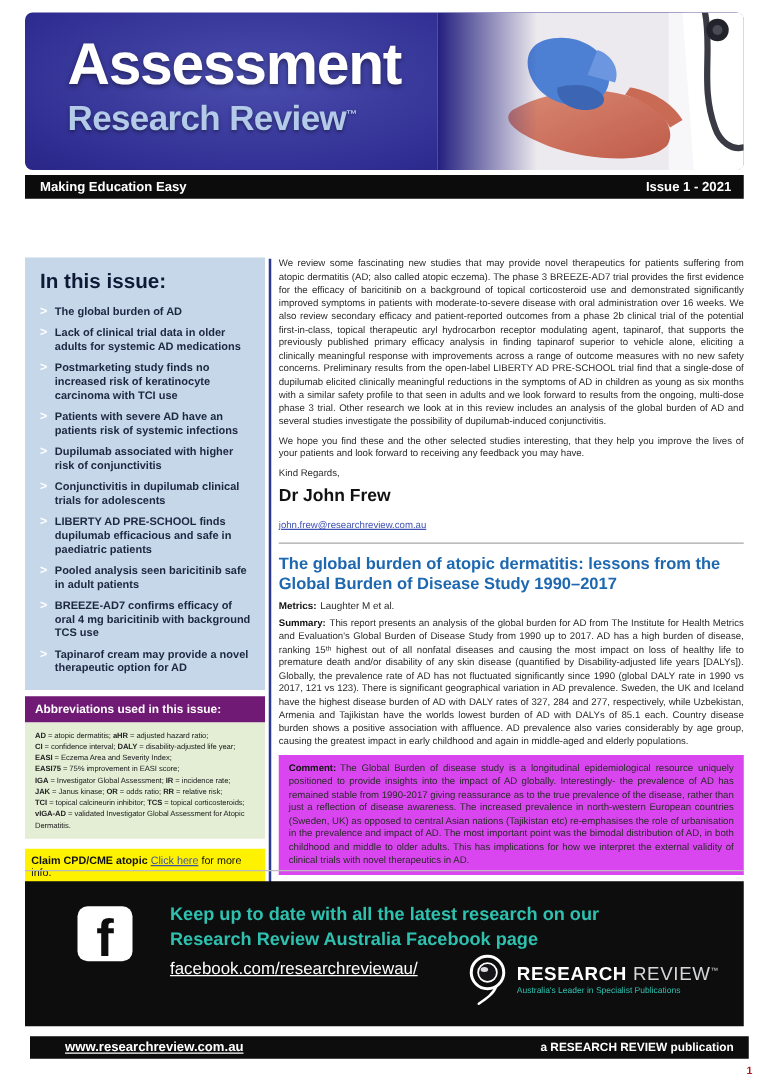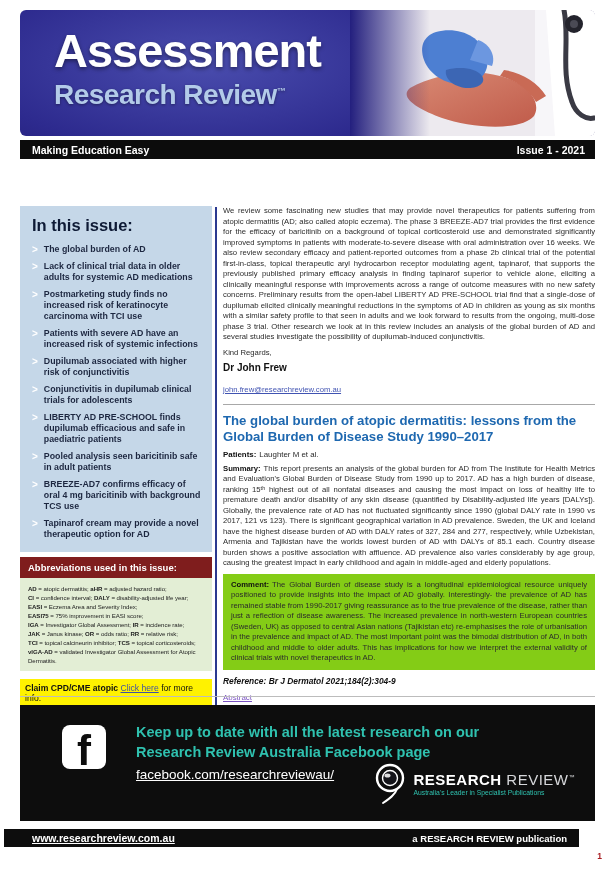--- a/index.html
+++ b/index.html
@@ -22,47 +22,47 @@
   .columns { position:absolute; left:20px; top:175px; width:575px; height:527px;margin-top:31px; }
   .vrule { position:absolute; left:195px; top:1px; width:2px; height:524px; background:#2b3990; }
   .left-col { position:absolute; left:0; top:0; width:192px; }
   .right-col { position:absolute; left:203px; top:0; width:372px; }
 
   
   .issue-box { background:#c5d7e8; padding:10px 8px 6px 12px; }
   .issue-head { font-size:16.5px; font-weight:800; color:#0e1a35; margin-bottom:9px; }
   .toc-item { display:flex; gap:6px; font-weight:700; color:#1d2740; font-size:8.8px; line-height:11px; margin-bottom:6px; }
   .toc-item .chev { color:#fff; font-weight:800; font-size:10px; line-height:11px; flex:0 0 auto; }
-  .abbr-bar { margin-top:5px; background:#7f1d1d; color:#fff; font-weight:700; font-size:9.5px; padding:5px 8px; }
+  .abbr-bar { margin-top:5px; background:#701a75; color:#fff; font-weight:700; font-size:9.5px; padding:5px 8px; }
   .abbr-box { background:#e3eed5; padding:6px 7px 6px 8px; }
   .abbr-line { font-size:6.1px; line-height:9px; color:#222; letter-spacing:-0.05px; }
   .abbr-line b { font-weight:800; }
   .cpd-bar { margin-top:8px; background:#fff200; padding:4px 5px; font-size:8.6px; color:#111; }
   .cpd-bar b { font-weight:800; }
   .cpd-link { color:#3f51a5; text-decoration:underline; cursor:pointer; }
   .fb-like { margin-top:9px; display:flex; align-items:center; gap:8px; padding-left:6px; }
   .fb-icon-sm { width:27px; height:27px; background:#3b5998; border-radius:4px; color:#fff; font-weight:800; font-size:24px;
     line-height:31px; text-align:center; overflow:hidden; cursor:pointer; }
   .fb-like-line1 { font-size:15px; font-weight:800; color:#111; line-height:15px; }
   .fb-like-line1 .fbword { color:#8b5cf6; }
   .fb-like-url { font-size:8.8px; font-weight:700; color:#5b5fc0; text-decoration:underline; cursor:pointer; }
 
   
   .welcome-title { line-height:26px; margin-bottom:4px; }
   .welcome-word { color:#2a53a0; font-size:26px; font-weight:800; letter-spacing:-0.5px; }
   .welcome-rest { color:#101010; font-size:14.5px; font-weight:800; }
   .body-p { font-size:7.7px; line-height:10.5px; color:#2b2b2b; text-align:justify; margin-bottom:5px; }
   .signoff { font-size:7.7px; line-height:10.5px; color:#2b2b2b; margin-bottom:4px; }
-  .signature { font-size:10px; font-weight:800; color:#111; margin-bottom:5px; }
+  .signature { font-size:14px; font-weight:800; color:#111; margin-bottom:5px; }
   .email-link { font-size:7.7px; color:#4053b2; text-decoration:underline; cursor:pointer; display:inline-block; margin-bottom:6px; }
   .hr-welcome { border:none; border-top:1px solid #a8a8a8; margin:4px 0 8px 0; }
   .article-title { color:#1e68b0; font-size:13.2px; font-weight:800; line-height:15.5px; margin-bottom:6px; }
   .meta-line { font-size:7.9px; line-height:10.5px; color:#2b2b2b; margin-bottom:3px; }
   .meta-line b, .body-p b { font-weight:800; color:#111; margin-right:3px; }
-  .comment-box { background:#84cc16; padding:6px 8px; margin:5px 0 6px 0; font-size:7.7px; line-height:10.5px; color:#2b2b2b; text-align:justify; }
+  .comment-box { background:#d946ef; padding:6px 8px; margin:5px 0 6px 0; font-size:7.7px; line-height:10.5px; color:#2b2b2b; text-align:justify; }
   .comment-box b { font-weight:800; color:#111; margin-right:3px; }
   .ref-line { font-size:8.4px; font-weight:800; font-style:italic; color:#111; margin-top:2px; }
   .abstract-link { font-size:7.9px; color:#7a52c2; text-decoration:underline; cursor:pointer; display:inline-block; margin-top:2px; }
 
   
   .divider-bottom { position:absolute; left:20px; top:696px; width:575px; height:1px; background:#bcbcbc; }
 
   
   .banner { position:absolute; left:20px; top:705px; width:575px; height:116px; background:#0d0d0d; }
   .banner-fb-icon { position:absolute; left:42px; top:20px; width:44px; height:44px; background:#fff; border-radius:8px;
@@ -71,21 +71,21 @@
   .banner-link { position:absolute; left:116px; top:62px; color:#ffffff; font-size:13.5px; text-decoration:underline; cursor:pointer; }
   .banner-logo { position:absolute; right:20px; bottom:16px; display:flex; align-items:center; gap:4px; }
   .banner-logo-texts { display:flex; flex-direction:column; }
   .banner-logo-title { color:#fff; font-size:15px; letter-spacing:0.5px; line-height:16px; }
   .banner-logo-title .bold { font-weight:800; }
   .banner-logo-title .light { font-weight:400; color:#d6d7da; }
   .banner-logo-title .tm { font-size:6px; vertical-align:super; color:#d6d7da; }
   .banner-logo-tag { color:#2fc1af; font-size:6.8px; line-height:9px; }
 
   
-  .footer { position:absolute; left:4px; top:829px; width:575px; height:18px; background:#0d0d0d; color:#fff;
+  .footer { position:absolute; left:24px; top:829px; width:575px; height:18px; background:#0d0d0d; color:#fff;
     display:flex; justify-content:space-between; align-items:center; padding:0 12px 0 28px; }
   .footer-url { font-size:10.5px; font-weight:700; text-decoration:underline; color:#fff; cursor:pointer; }
   .footer-pub { font-size:9.5px; font-weight:700; color:#fff; }
   .page-num { position:absolute; right:13px; top:851px; color:#a81d22; font-size:8.5px; font-weight:800; }
 </style>
 </head>
 <body>
 
 <div class="masthead">
   <svg class="masthead-photo" viewBox="0 0 245 126" preserveAspectRatio="none">
@@ -141,21 +141,21 @@
             <span>Lack of clinical trial data in older adults for systemic AD medications</span>
           </div>
 
           <div class="toc-item">
             <span class="chev">&gt;</span>
             <span>Postmarketing study finds no increased risk of keratinocyte carcinoma with TCI use</span>
           </div>
 
           <div class="toc-item">
             <span class="chev">&gt;</span>
-            <span>Patients with severe AD have an increased risk of systemic infections</span>
+            <span>Patients with severe AD have an patients risk of systemic infections</span>
           </div>
 
           <div class="toc-item">
             <span class="chev">&gt;</span>
             <span>Dupilumab associated with higher risk of conjunctivitis</span>
           </div>
 
           <div class="toc-item">
             <span class="chev">&gt;</span>
             <span>Conjunctivitis in dupilumab clinical trials for adolescents</span>
@@ -216,29 +216,30 @@
           <span>Like us on</span>
           <span class="fbword">Facebook</span>
         </div>
         <div class="fb-like-url">facebook.com/researchreviewau/</div>
       </div>
     </div>
   </div>
 
   <div class="right-col">
     <p class="body-p">We review some fascinating new studies that may provide novel therapeutics for patients suffering from atopic dermatitis (AD; also called atopic eczema). The phase 3 BREEZE-AD7 trial provides the first evidence for the efficacy of baricitinib on a background of topical corticosteroid use and demonstrated significantly improved symptoms in patients with moderate-to-severe disease with oral administration over 16 weeks. We also review secondary efficacy and patient-reported outcomes from a phase 2b clinical trial of the potential first-in-class, topical therapeutic aryl hydrocarbon receptor modulating agent, tapinarof, that supports the previously published primary efficacy analysis in finding tapinarof superior to vehicle alone, eliciting a clinically meaningful response with improvements across a range of outcome measures with no new safety concerns. Preliminary results from the open-label LIBERTY AD PRE-SCHOOL trial find that a single-dose of dupilumab elicited clinically meaningful reductions in the symptoms of AD in children as young as six months with a similar safety profile to that seen in adults and we look forward to results from the ongoing, multi-dose phase 3 trial. Other research we look at in this review includes an analysis of the global burden of AD and several studies investigate the possibility of dupilumab-induced conjunctivitis.</p>
+    <p class="body-p">We hope you find these and the other selected studies interesting, that they help you improve the lives of your patients and look forward to receiving any feedback you may have.</p>
     <div class="signoff">Kind Regards,</div>
     <div class="signature">Dr John Frew</div>
     <span class="email-link">john.frew@researchreview.com.au</span>
 
     <hr class="hr-welcome">
 
     <div class="article-title">The global burden of atopic dermatitis: lessons from the Global Burden of Disease Study 1990–2017</div>
     <div class="meta-line">
-      <b>Patients:</b><span>Laughter M et al.</span>
+      <b>Metrics:</b><span>Laughter M et al.</span>
     </div>
     <p class="body-p">
       <b>Summary:</b><span>This report presents an analysis of the global burden for AD from The Institute for Health Metrics and Evaluation's Global Burden of Disease Study from 1990 up to 2017. AD has a high burden of disease, ranking 15ᵗʰ highest out of all nonfatal diseases and causing the most impact on loss of healthy life to premature death and/or disability of any skin disease (quantified by Disability-adjusted life years [DALYs]). Globally, the prevalence rate of AD has not fluctuated significantly since 1990 (global DALY rate in 1990 vs 2017, 121 vs 123). There is significant geographical variation in AD prevalence. Sweden, the UK and Iceland have the highest disease burden of AD with DALY rates of 327, 284 and 277, respectively, while Uzbekistan, Armenia and Tajikistan have the worlds lowest burden of AD with DALYs of 85.1 each. Country disease burden shows a positive association with affluence. AD prevalence also varies considerably by age group, causing the greatest impact in early childhood and again in middle-aged and elderly populations.</span>
     </p>
     <div class="comment-box">
       <b>Comment:</b><span>The Global Burden of disease study is a longitudinal epidemiological resource uniquely positioned to provide insights into the impact of AD globally. Interestingly- the prevalence of AD has remained stable from 1990-2017 giving reassurance as to the true prevalence of the disease, rather than just a reflection of disease awareness. The increased prevalence in north-western European countries (Sweden, UK) as opposed to central Asian nations (Tajikistan etc) re-emphasises the role of urbanisation in the prevalence and impact of AD. The most important point was the bimodal distribution of AD, in both childhood and middle to older adults. This has implications for how we interpret the external validity of clinical trials with novel therapeutics in AD.</span>
     </div>
     <div class="ref-line">
       <span>Reference:</span> <span>Br J Dermatol 2021;184(2):304-9</span>
     </div>

